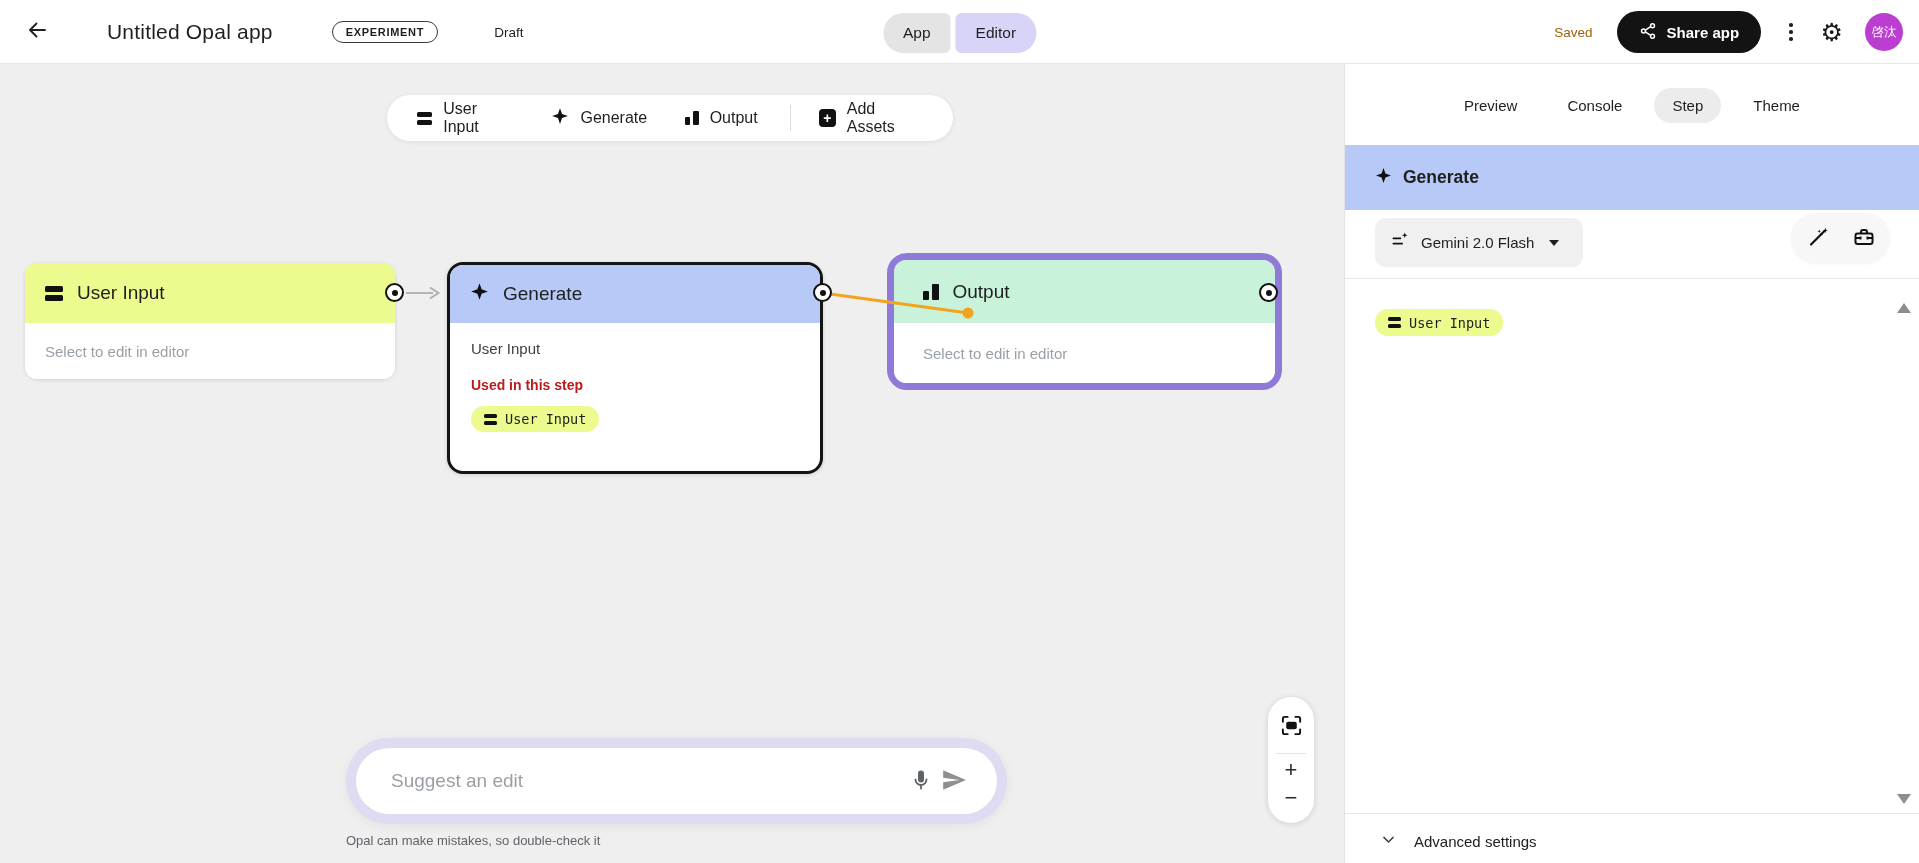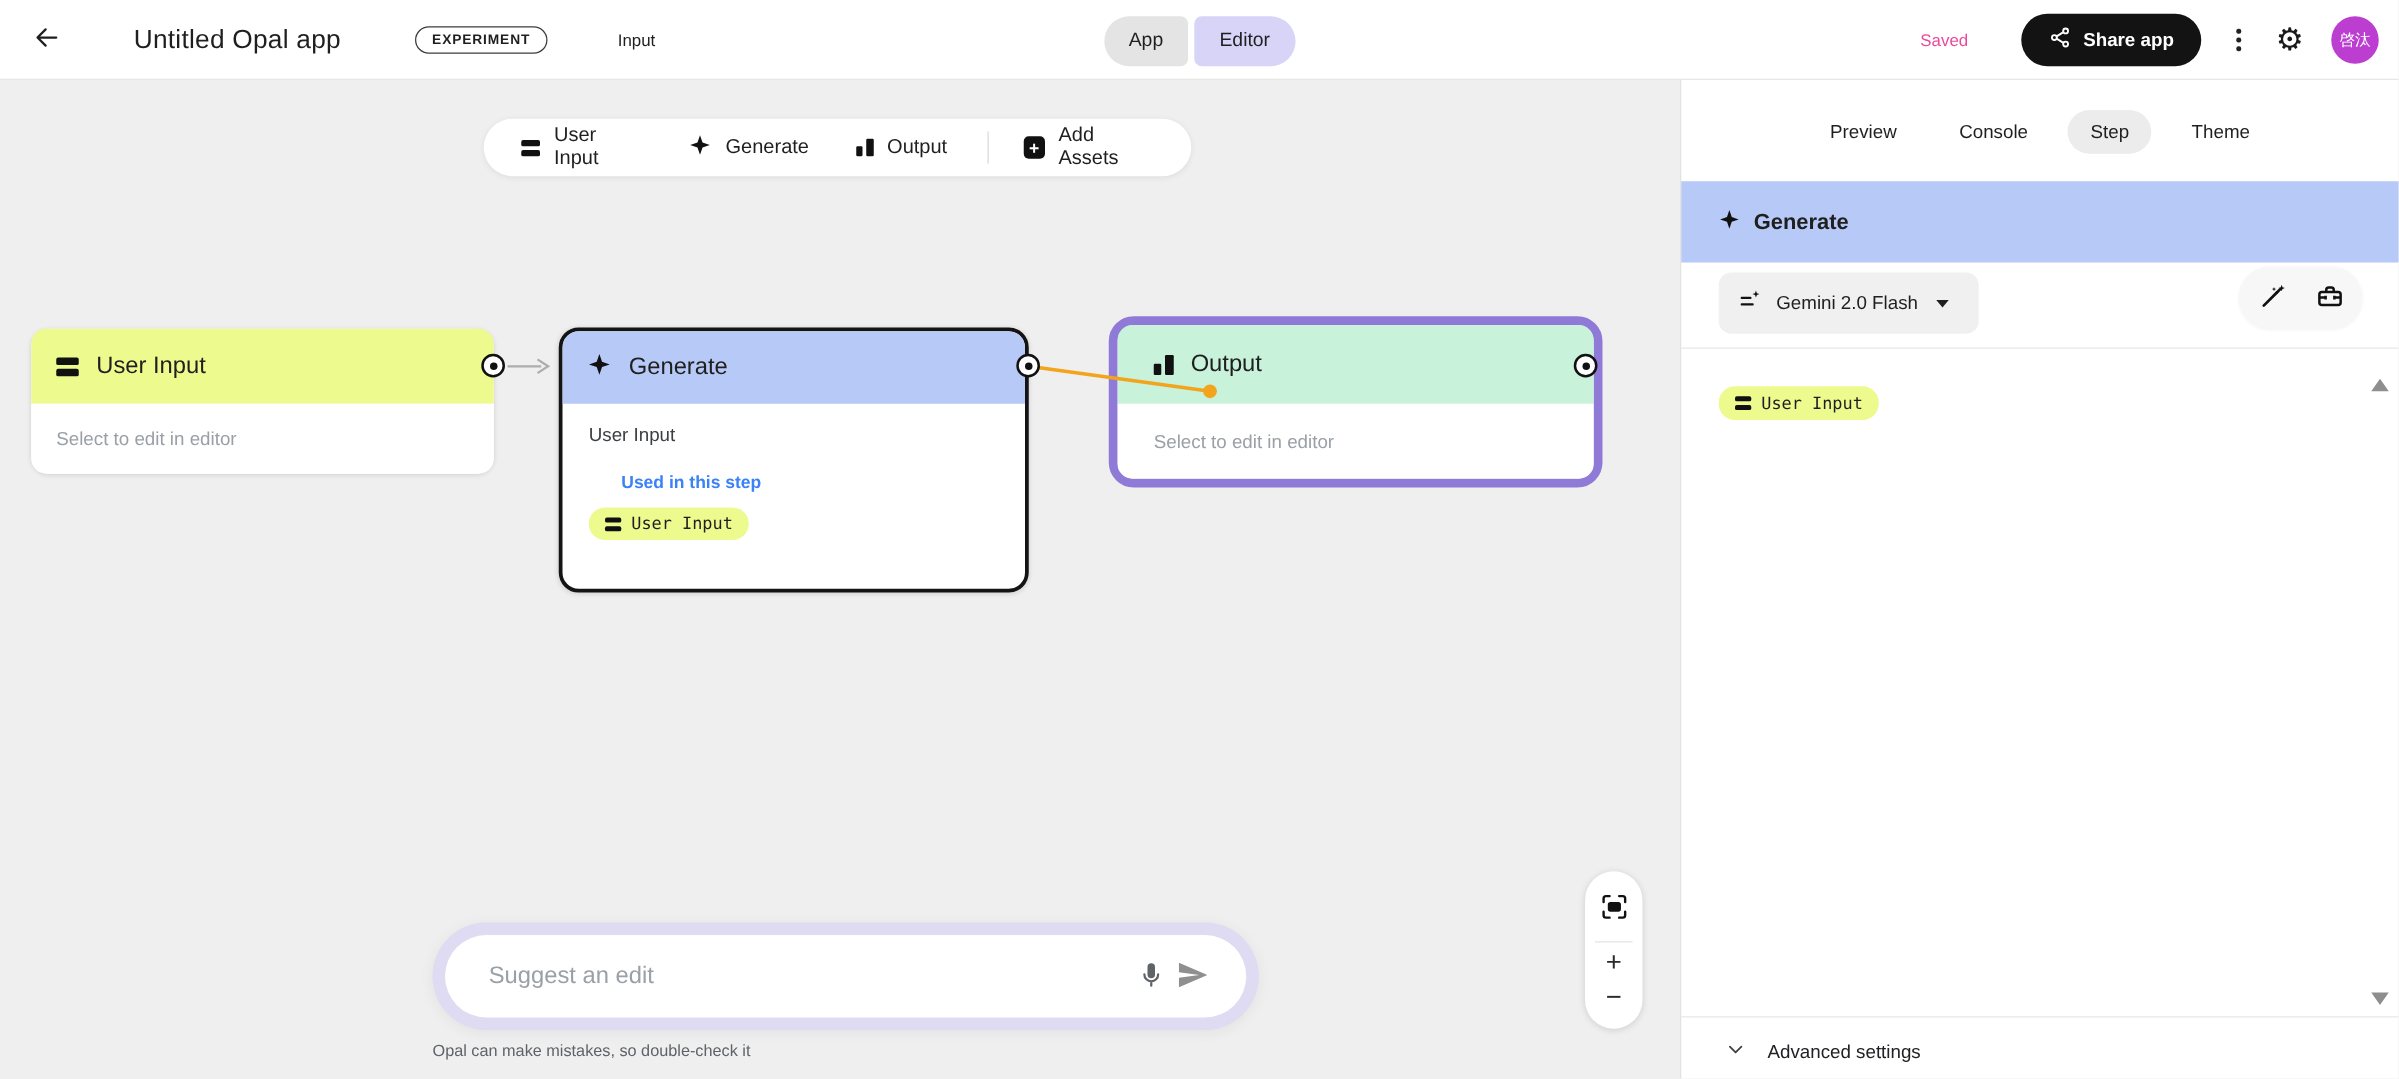--- a/index.html
+++ b/index.html
@@ -14,21 +14,21 @@
   .back-btn { width:30px; height:30px; display:flex; align-items:center; justify-content:center; cursor:pointer; }
   .app-title { font-size:21px; font-weight:500; margin-left:14px; letter-spacing:.2px; }
   .exp-badge { margin-left:18px; border:1.5px solid #3c3c3c; border-radius:14px;
     padding:4px 13px; font-size:11px; font-weight:600; letter-spacing:.7px; }
   .draft { margin-left:15px; font-size:13.5px; color:#1f1f1f; }
   .tb-center { position:absolute; left:50%; transform:translateX(-50%); top:13px; display:flex; gap:5px; }
   .mode-pill { height:40px; line-height:40px; padding:0 20px; font-size:15.5px; font-weight:400; cursor:pointer; }
   .mode-app { background:#e4e4e4; border-radius:20px 6px 6px 20px; }
   .mode-editor { border-radius:6px 20px 20px 6px; }
   .tb-right { position:absolute; right:16px; top:0; height:64px; display:flex; align-items:center; }
-  .saved { font-size:13.5px; color:#ec4899; margin-right:42px; }
+  .saved { font-size:13.5px; color:#a16207; margin-right:24px; }
   .share-btn { height:42px; border-radius:21px; background:#131313; color:#fff;
     display:flex; align-items:center; gap:10px; padding:0 22px; font-size:15px; font-weight:600; cursor:pointer; }
   .kebab { margin:0 22px; display:flex; flex-direction:column; gap:3.5px; padding:6px 6px; cursor:pointer; }
   .kebab i { width:3.5px; height:3.5px; border-radius:50%; background:#202124; }
   .gear { font-size:25px; line-height:1; color:#1a1a1a; cursor:pointer; }
   .avatar { width:38px; height:38px; border-radius:50%; margin-left:22px; color:#fff;
     display:flex; align-items:center; justify-content:center; font-size:12.5px; cursor:pointer; }
 
   
   .canvas { position:absolute; left:0; top:64px; width:1344px; height:799px; background:#efefef; }
@@ -57,21 +57,21 @@
   .node-ui { left:25px; top:199px; width:370px; height:116px; cursor:pointer; }
   .node-ui .node-header { height:60px; background:#edfa8e; border-radius:12px 12px 0 0; }
   .node-ui .node-body { height:56px; display:flex; align-items:center; padding-left:20px;
     border-radius:0 0 12px 12px; background:#fff; }
 
   .node-gen { left:447px; top:198px; width:376px; height:212px; border:3px solid #141414;
     border-radius:16px; overflow:hidden; cursor:pointer; }
   .node-gen .node-header { height:58px; background:#b7c9f6; }
   .node-gen .gen-body { padding:17px 0 0 21px; }
   .gen-input-ref { font-size:15px; color:#3c4043; }
-  .gen-used { font-size:14px; font-weight:700; margin-top:20px; color:#3b82f6;margin-left:26px; }
+  .gen-used { font-size:14px; font-weight:700; margin-top:20px; color:#b91c1c; }
   .chip { display:inline-flex; align-items:center; gap:8px; height:26px; padding:0 13px;
     background:#edfa8e; border-radius:13px; font-family:"DejaVu Sans Mono", monospace;
     font-size:13.5px; color:#1f1f1f; }
   .node-gen .chip { margin-top:13px; }
 
   .node-out { left:887px; top:189px; width:395px; height:137px; border:7px solid #8f7ad8;
     border-radius:20px; background:transparent; box-shadow:none; cursor:pointer; }
   .node-out .inner { width:100%; height:100%; border-radius:12px; overflow:hidden; }
   .node-out .node-header { height:63px; background:#c8f2d9; padding-left:29px; }
   .node-out .node-body { height:60px; background:#fff; display:flex; align-items:center; padding-left:29px; }
@@ -137,21 +137,21 @@
     <div class="tb-left">
       <div class="back-btn">
         <span>
           <svg width="24" height="24" viewBox="0 0 24 24">
               <path d="M20 12H5M11.5 5.5 5 12l6.5 6.5" fill="none" stroke="#1f1f1f" stroke-width="1.8" stroke-linecap="round" stroke-linejoin="round"></path>
             </svg>
         </span>
       </div>
       <div class="app-title">Untitled Opal app</div>
       <div class="exp-badge">EXPERIMENT</div>
-      <div class="draft">Input</div>
+      <div class="draft">Draft</div>
     </div>
 
     <div class="tb-center">
       <div class="mode-pill mode-app">App</div>
       <div class="mode-pill mode-editor" id="editor-pill" style="background: rgb(215, 212, 248);">Editor</div>
     </div>
 
     <div class="tb-right">
       <div class="saved">Saved</div>
       <div class="share-btn">

